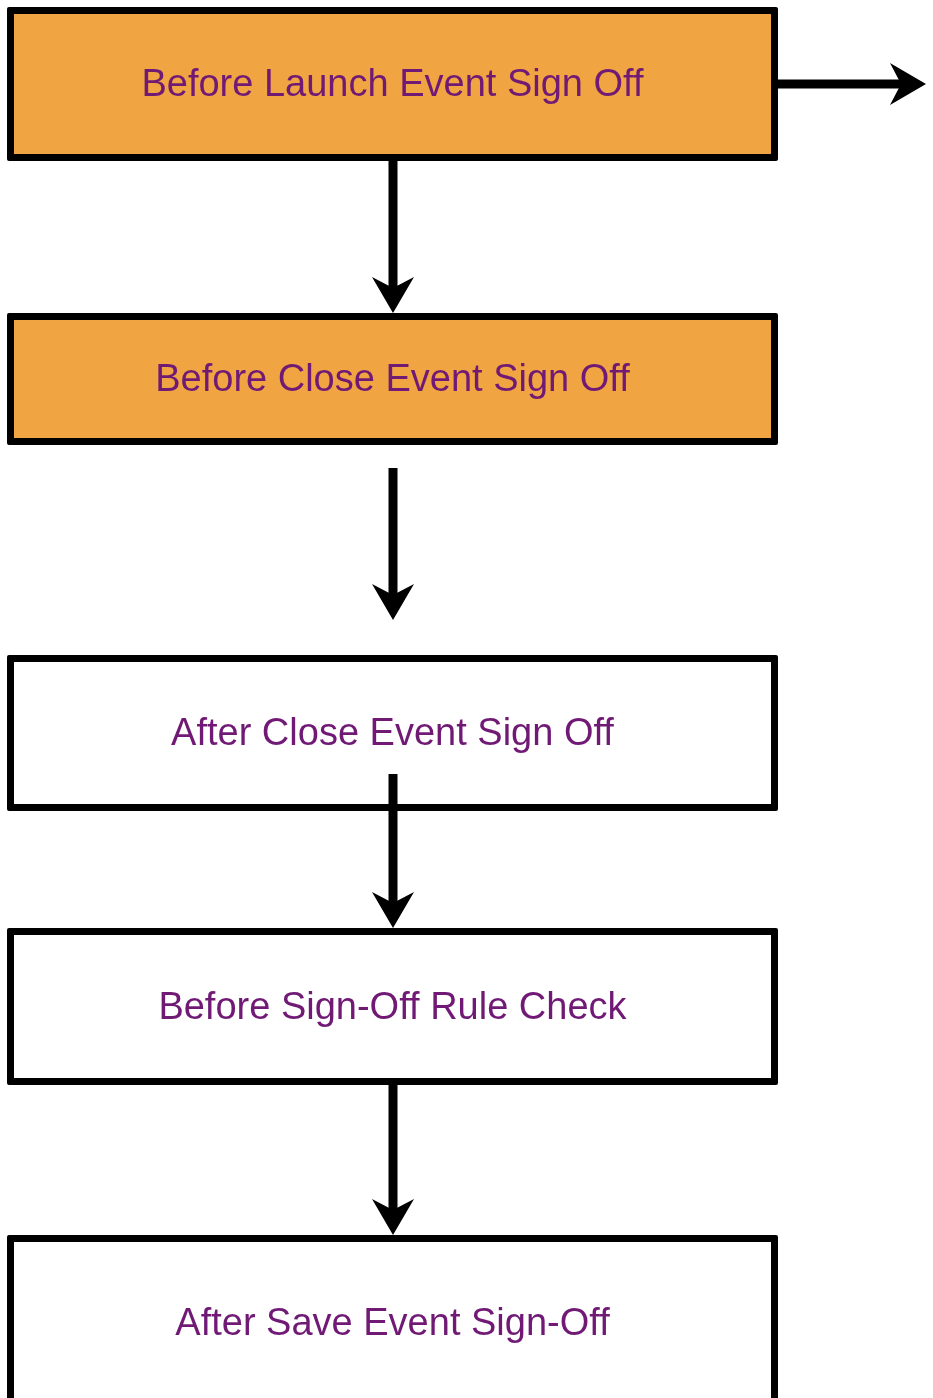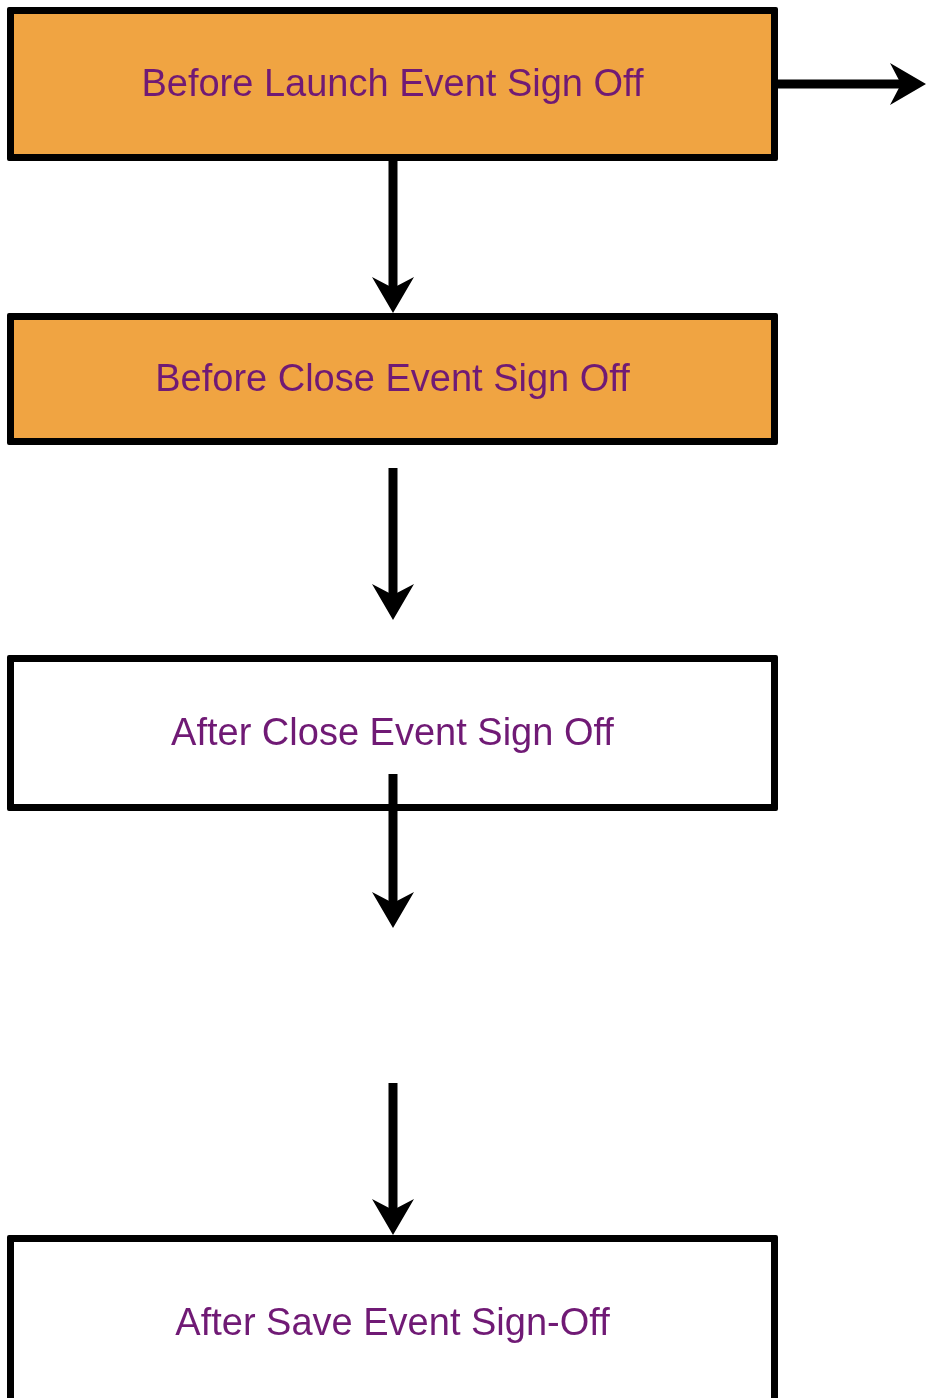--- a/index.html
+++ b/index.html
@@ -50,20 +50,23 @@
   </div>
 
   <div class="node" style="top: 313px; height: 132px; background-color: rgb(240, 164, 66);">
     <span class="label">Before Close Event Sign Off</span>
   </div>
 
   <div class="node" style="top: 620px; height: 156px; background-color: rgb(255, 255, 255); margin-top: 35px;">
     <span class="label">After Close Event Sign Off</span>
   </div>
 
+  <div class="node" style="top: 928px; height: 157px; background-color: rgb(255, 255, 255);">
+    <span class="label">Before Sign-Off Rule Check</span>
+  </div>
 
   <div class="node" style="top: 1235px; height: 176px; background-color: rgb(255, 255, 255);">
     <span class="label">After Save Event Sign-Off</span>
   </div>
 
   <svg class="connector-layer" width="933" height="1398" viewBox="0 0 933 1398" style="color: rgb(0, 0, 0);">
 
     <g>
       <line x1="778" y1="84" x2="903" y2="84" stroke="currentColor" stroke-width="9"></line>
       <polygon fill="currentColor" points="926,84 890,63 901,84 890,105"></polygon>

